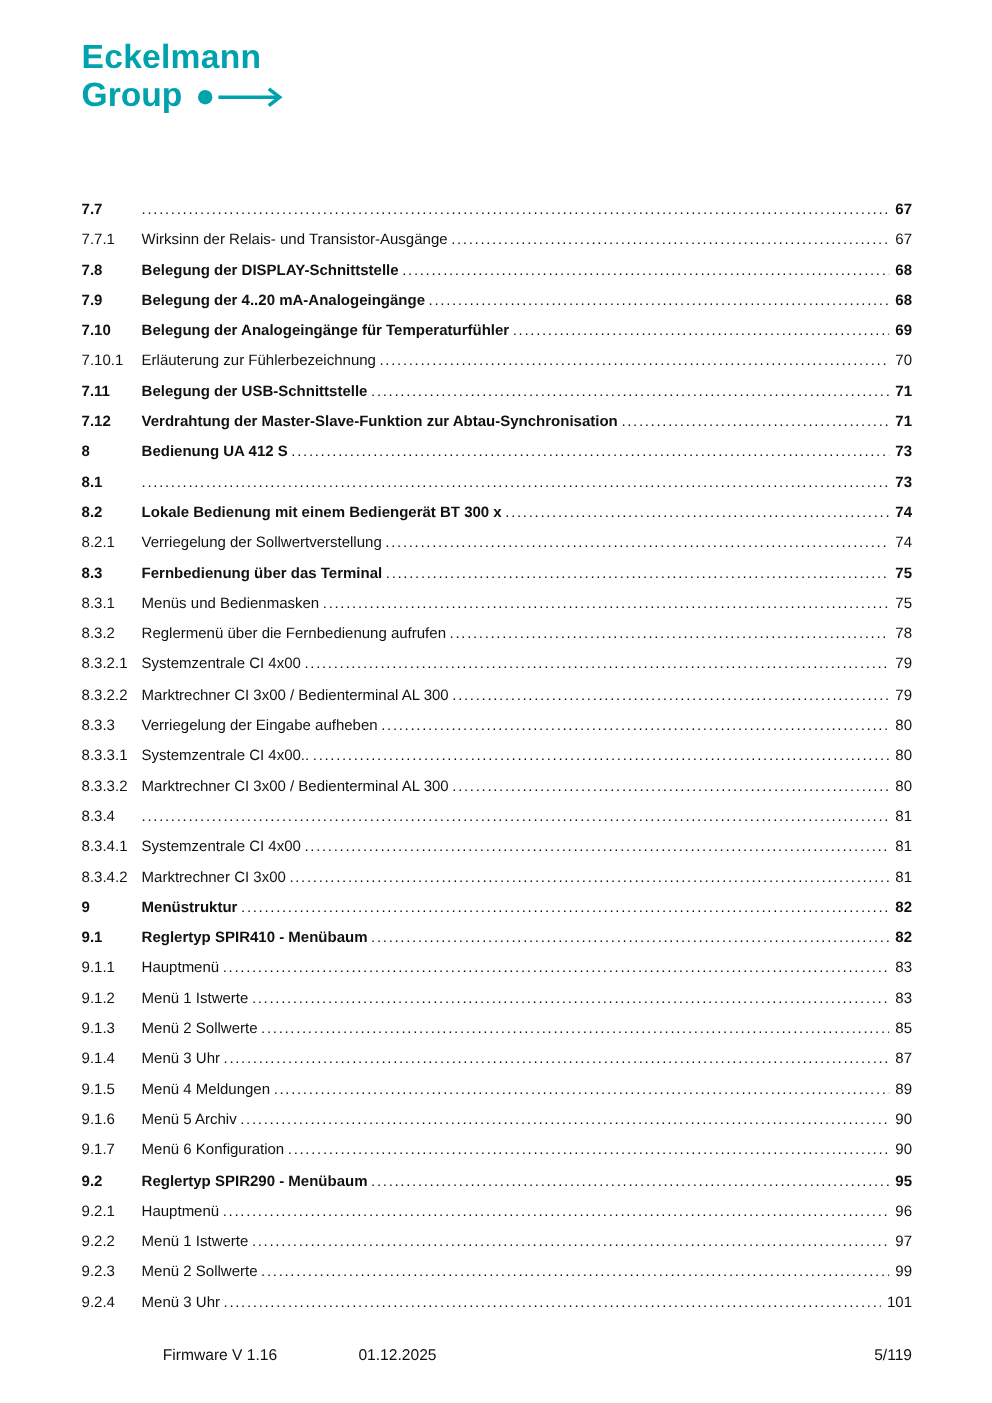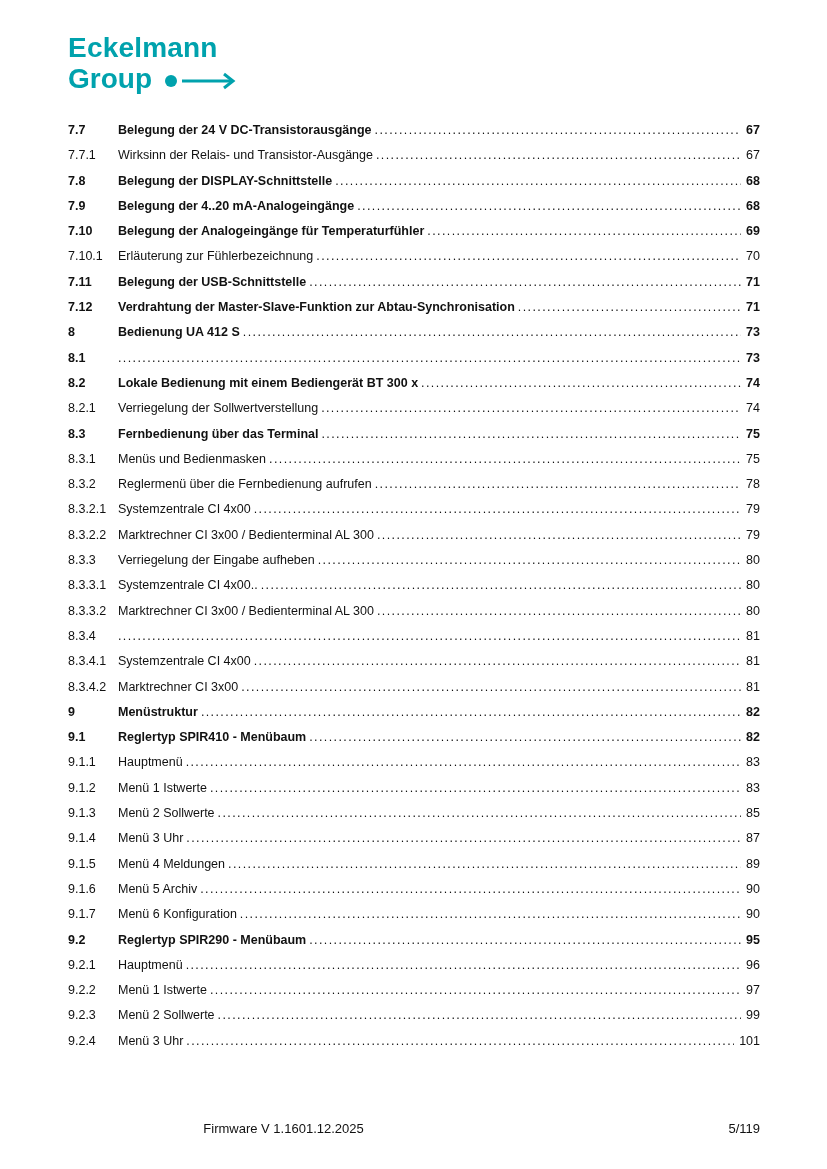--- a/index.html
+++ b/index.html
@@ -73,31 +73,32 @@
   .toc-leader::after {
     content: "......................................................................................................................................................................................................................................................................................................................................................";
     font-weight: normal;
     letter-spacing: 1.4px;
     color: #111;
   }
   .toc-page {
     flex: none;
     padding-left: 5px;
     text-align: right;
+    margin-top: 44px;
   }
 
   
   .footer {
     position: absolute;
     left: 68px; top: 1121px;
     width: 692px;
     display: flex;
     font-size: 13px;
   }
-  .footer-left  { flex: 1; text-align: right; }
+  .footer-left  { flex: 1; text-align: center; }
   .footer-center{ flex: 1; text-align: left; }
   .footer-right { flex: 1; text-align: right; }
 </style>
 </head>
 <body>
 
 <div class="page">
 
   <div class="logo">
     <div class="logo-line1">Eckelmann</div>
@@ -109,21 +110,20 @@
           <line x1="18" y1="9" x2="68" y2="9" stroke="currentColor" stroke-width="3"></line>
           <path d="M60 2 L69 9 L60 16" fill="none" stroke="currentColor" stroke-width="3" stroke-linejoin="miter"></path>
         </svg>
       </span>
     </div>
   </div>
 
   <main class="toc" id="toc">
     <div class="toc-row bold">
       <span class="toc-num">7.7</span>
-      <span class="toc-title">Belegung der 24 V DC-Transistorausgänge</span>
       <span class="toc-leader"></span>
       <span class="toc-page">67</span>
     </div>
 
     <div class="toc-row">
       <span class="toc-num">7.7.1</span>
       <span class="toc-title">Wirksinn der Relais- und Transistor-Ausgänge</span>
       <span class="toc-leader"></span>
       <span class="toc-page">67</span>
     </div>

